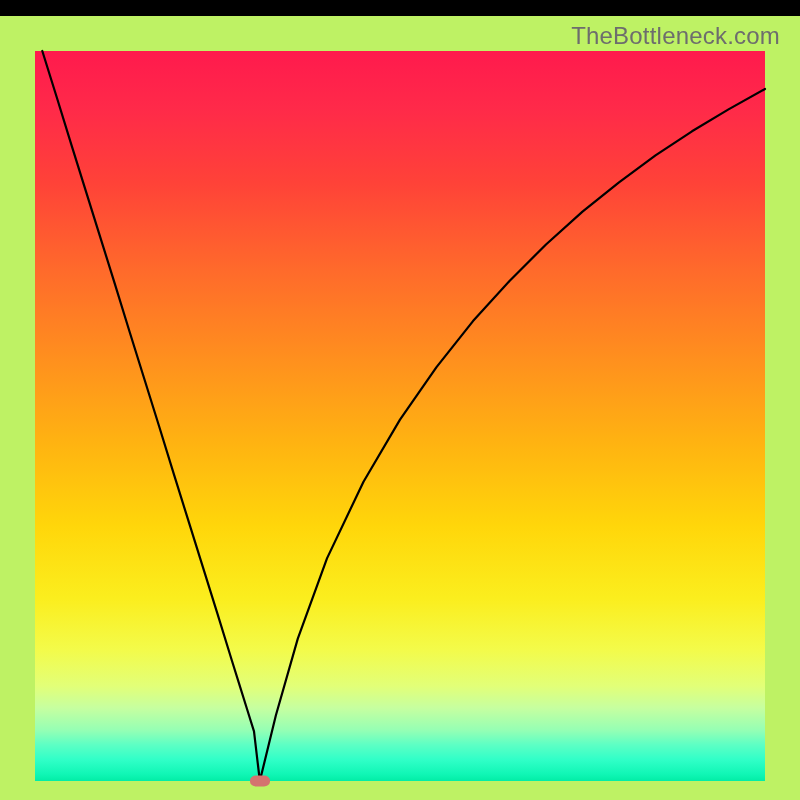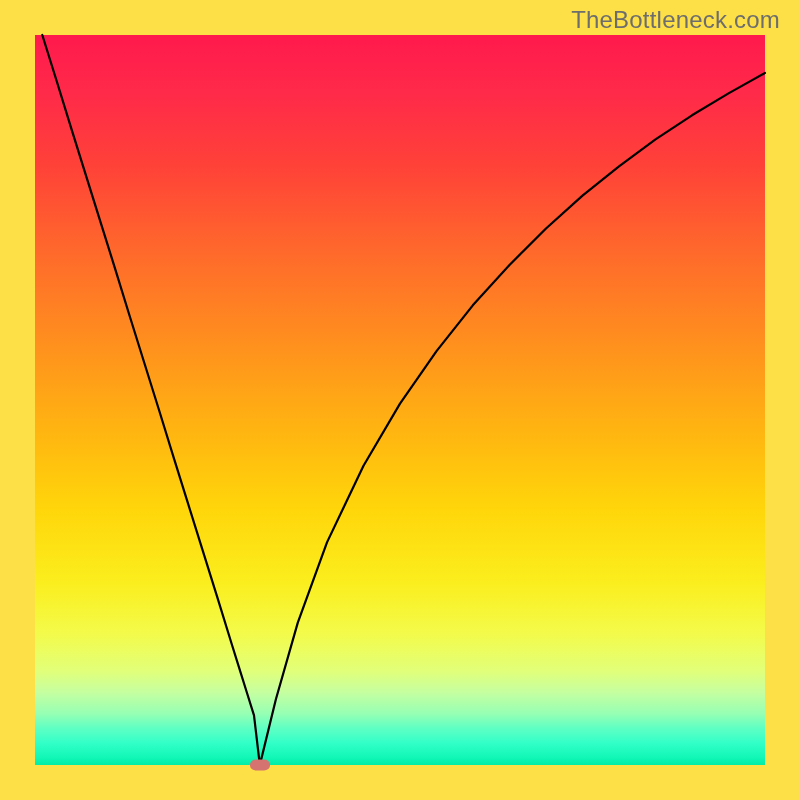--- a/index.html
+++ b/index.html
@@ -7,21 +7,22 @@
     padding: 0;
     width: 800px;
     height: 800px;
     overflow: hidden;
     background: #000;
     font-family: Arial, Helvetica, sans-serif;
   }
   .frame {
     position: absolute;
     inset: 0;
-    background: #fde047;
+    background: #bef264;
+    margin-top: 16px;
   }
   .plot {
     position: absolute;
     left: 35px;
     top: 35px;
     width: 730px;
     height: 730px;
     background: linear-gradient(to bottom,
       #ff1a4d 0%,
       #ff2a49 8%,

